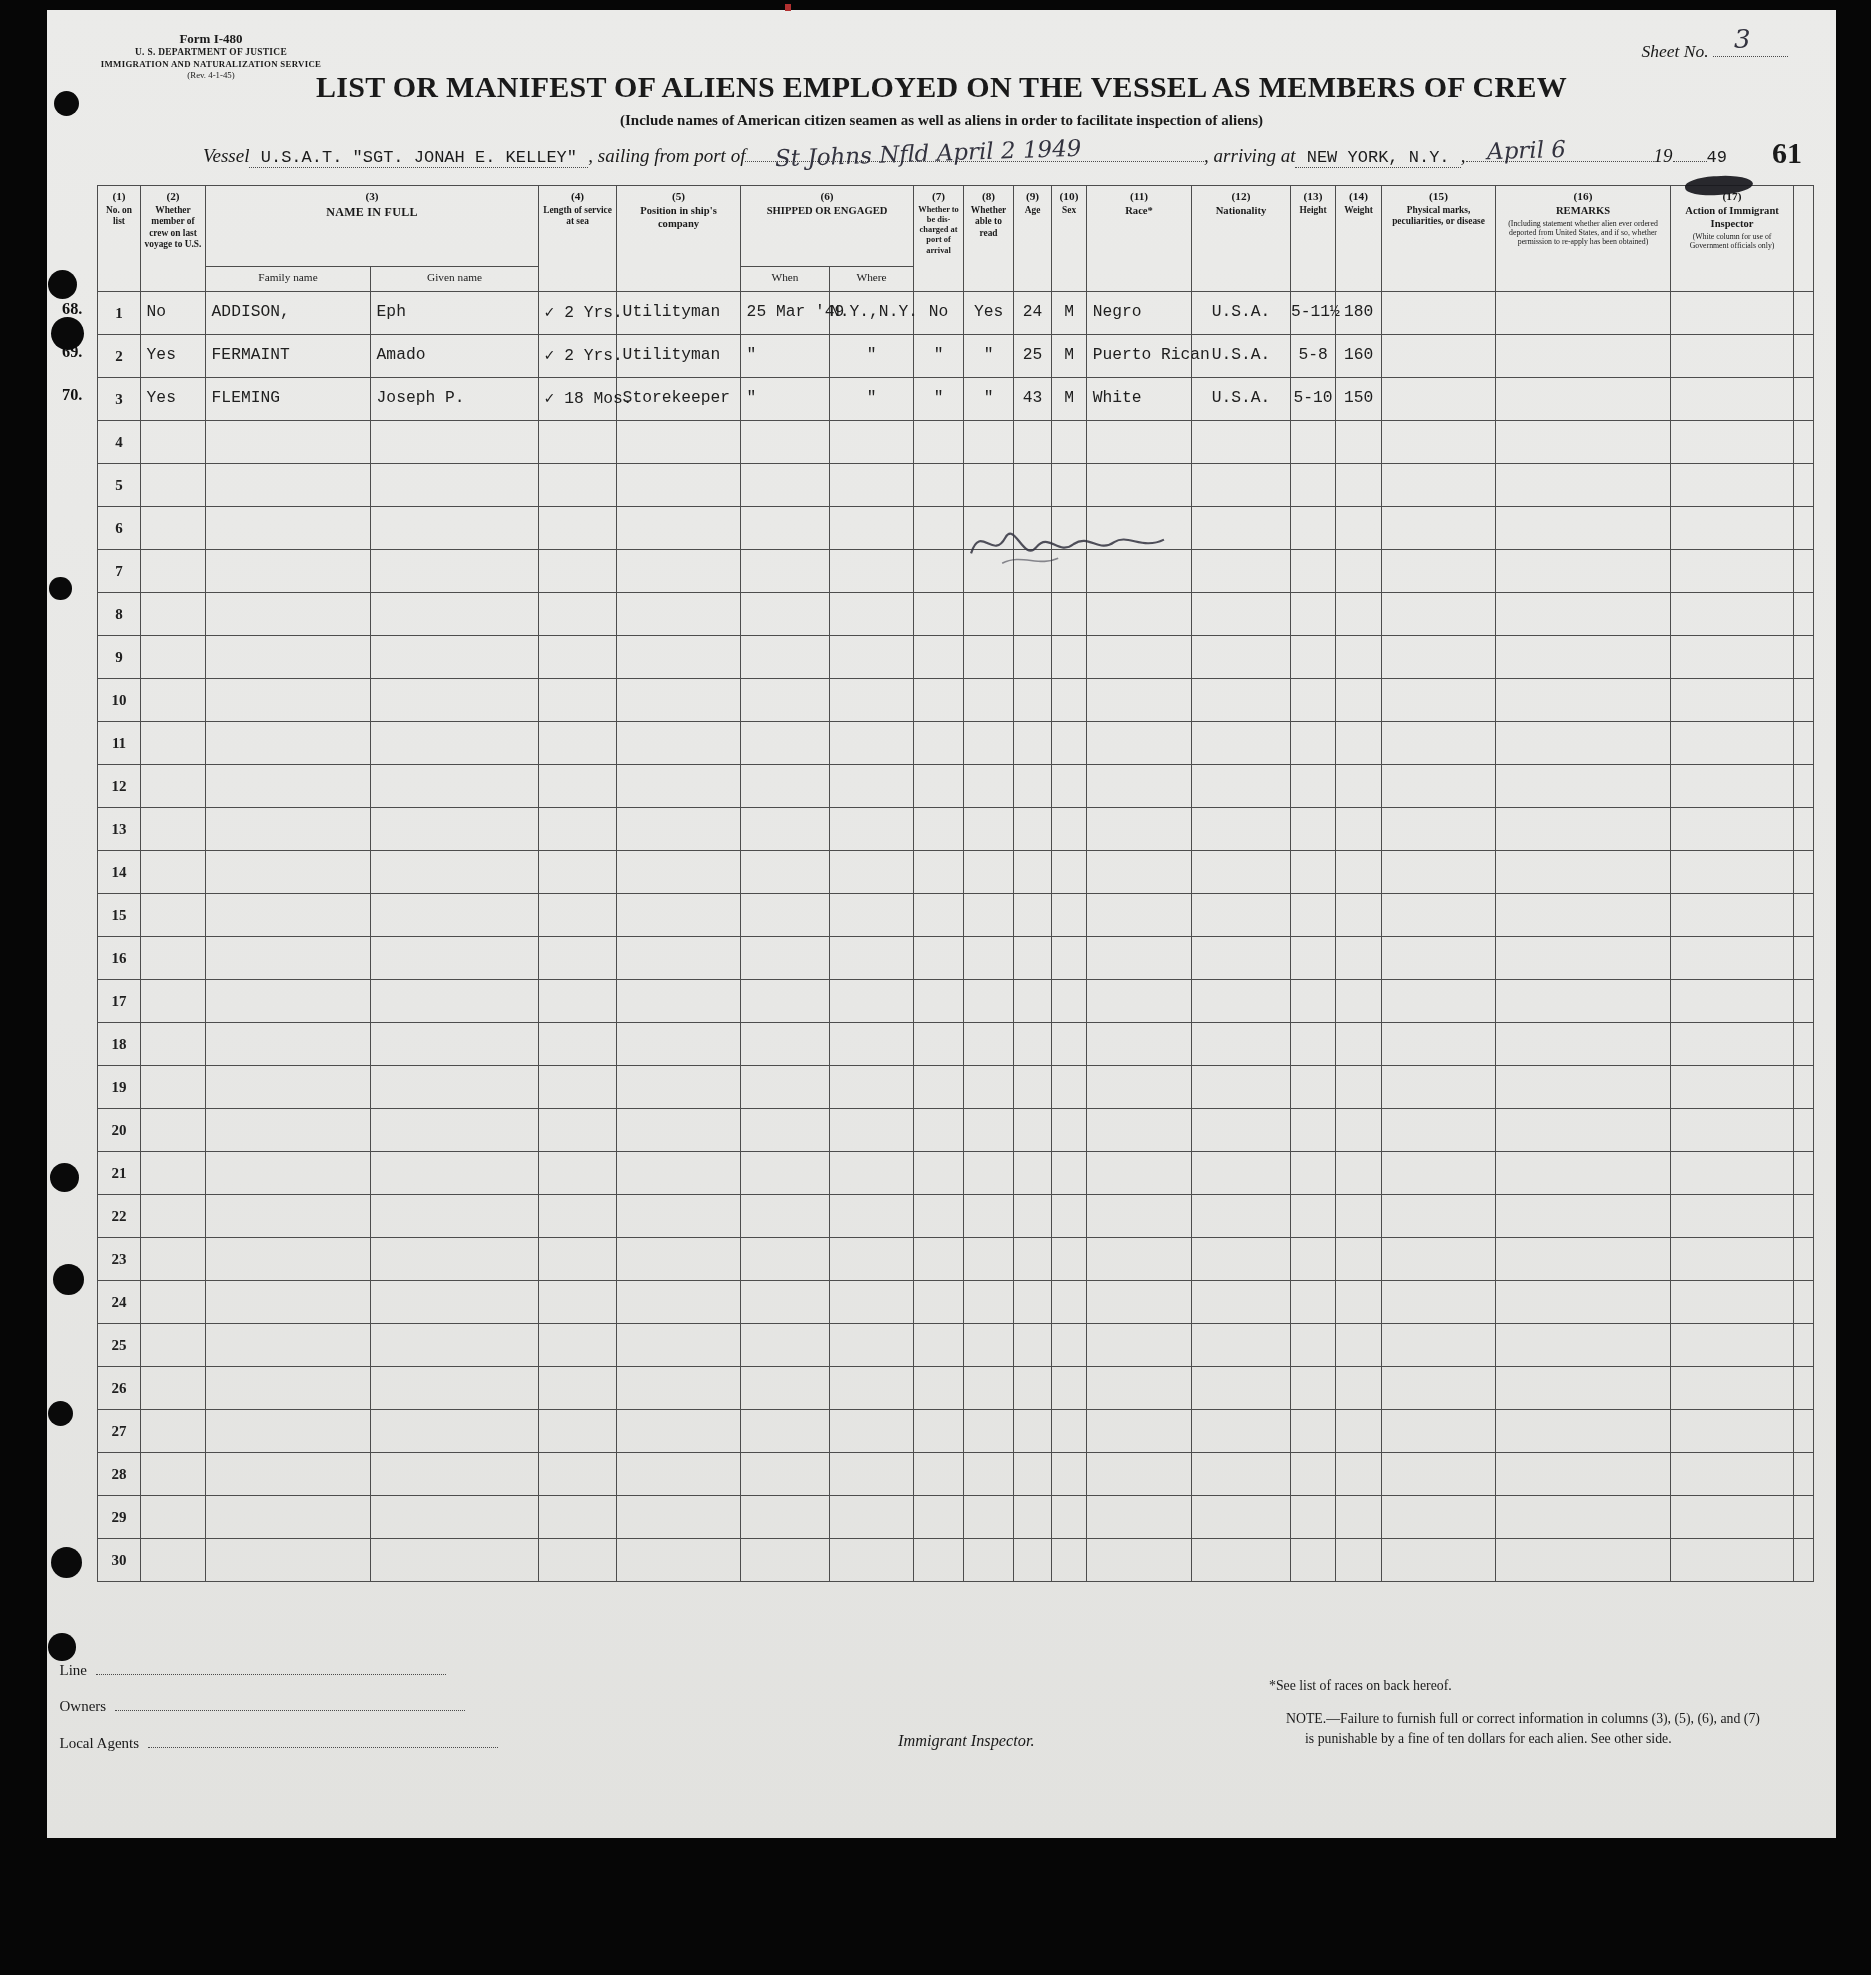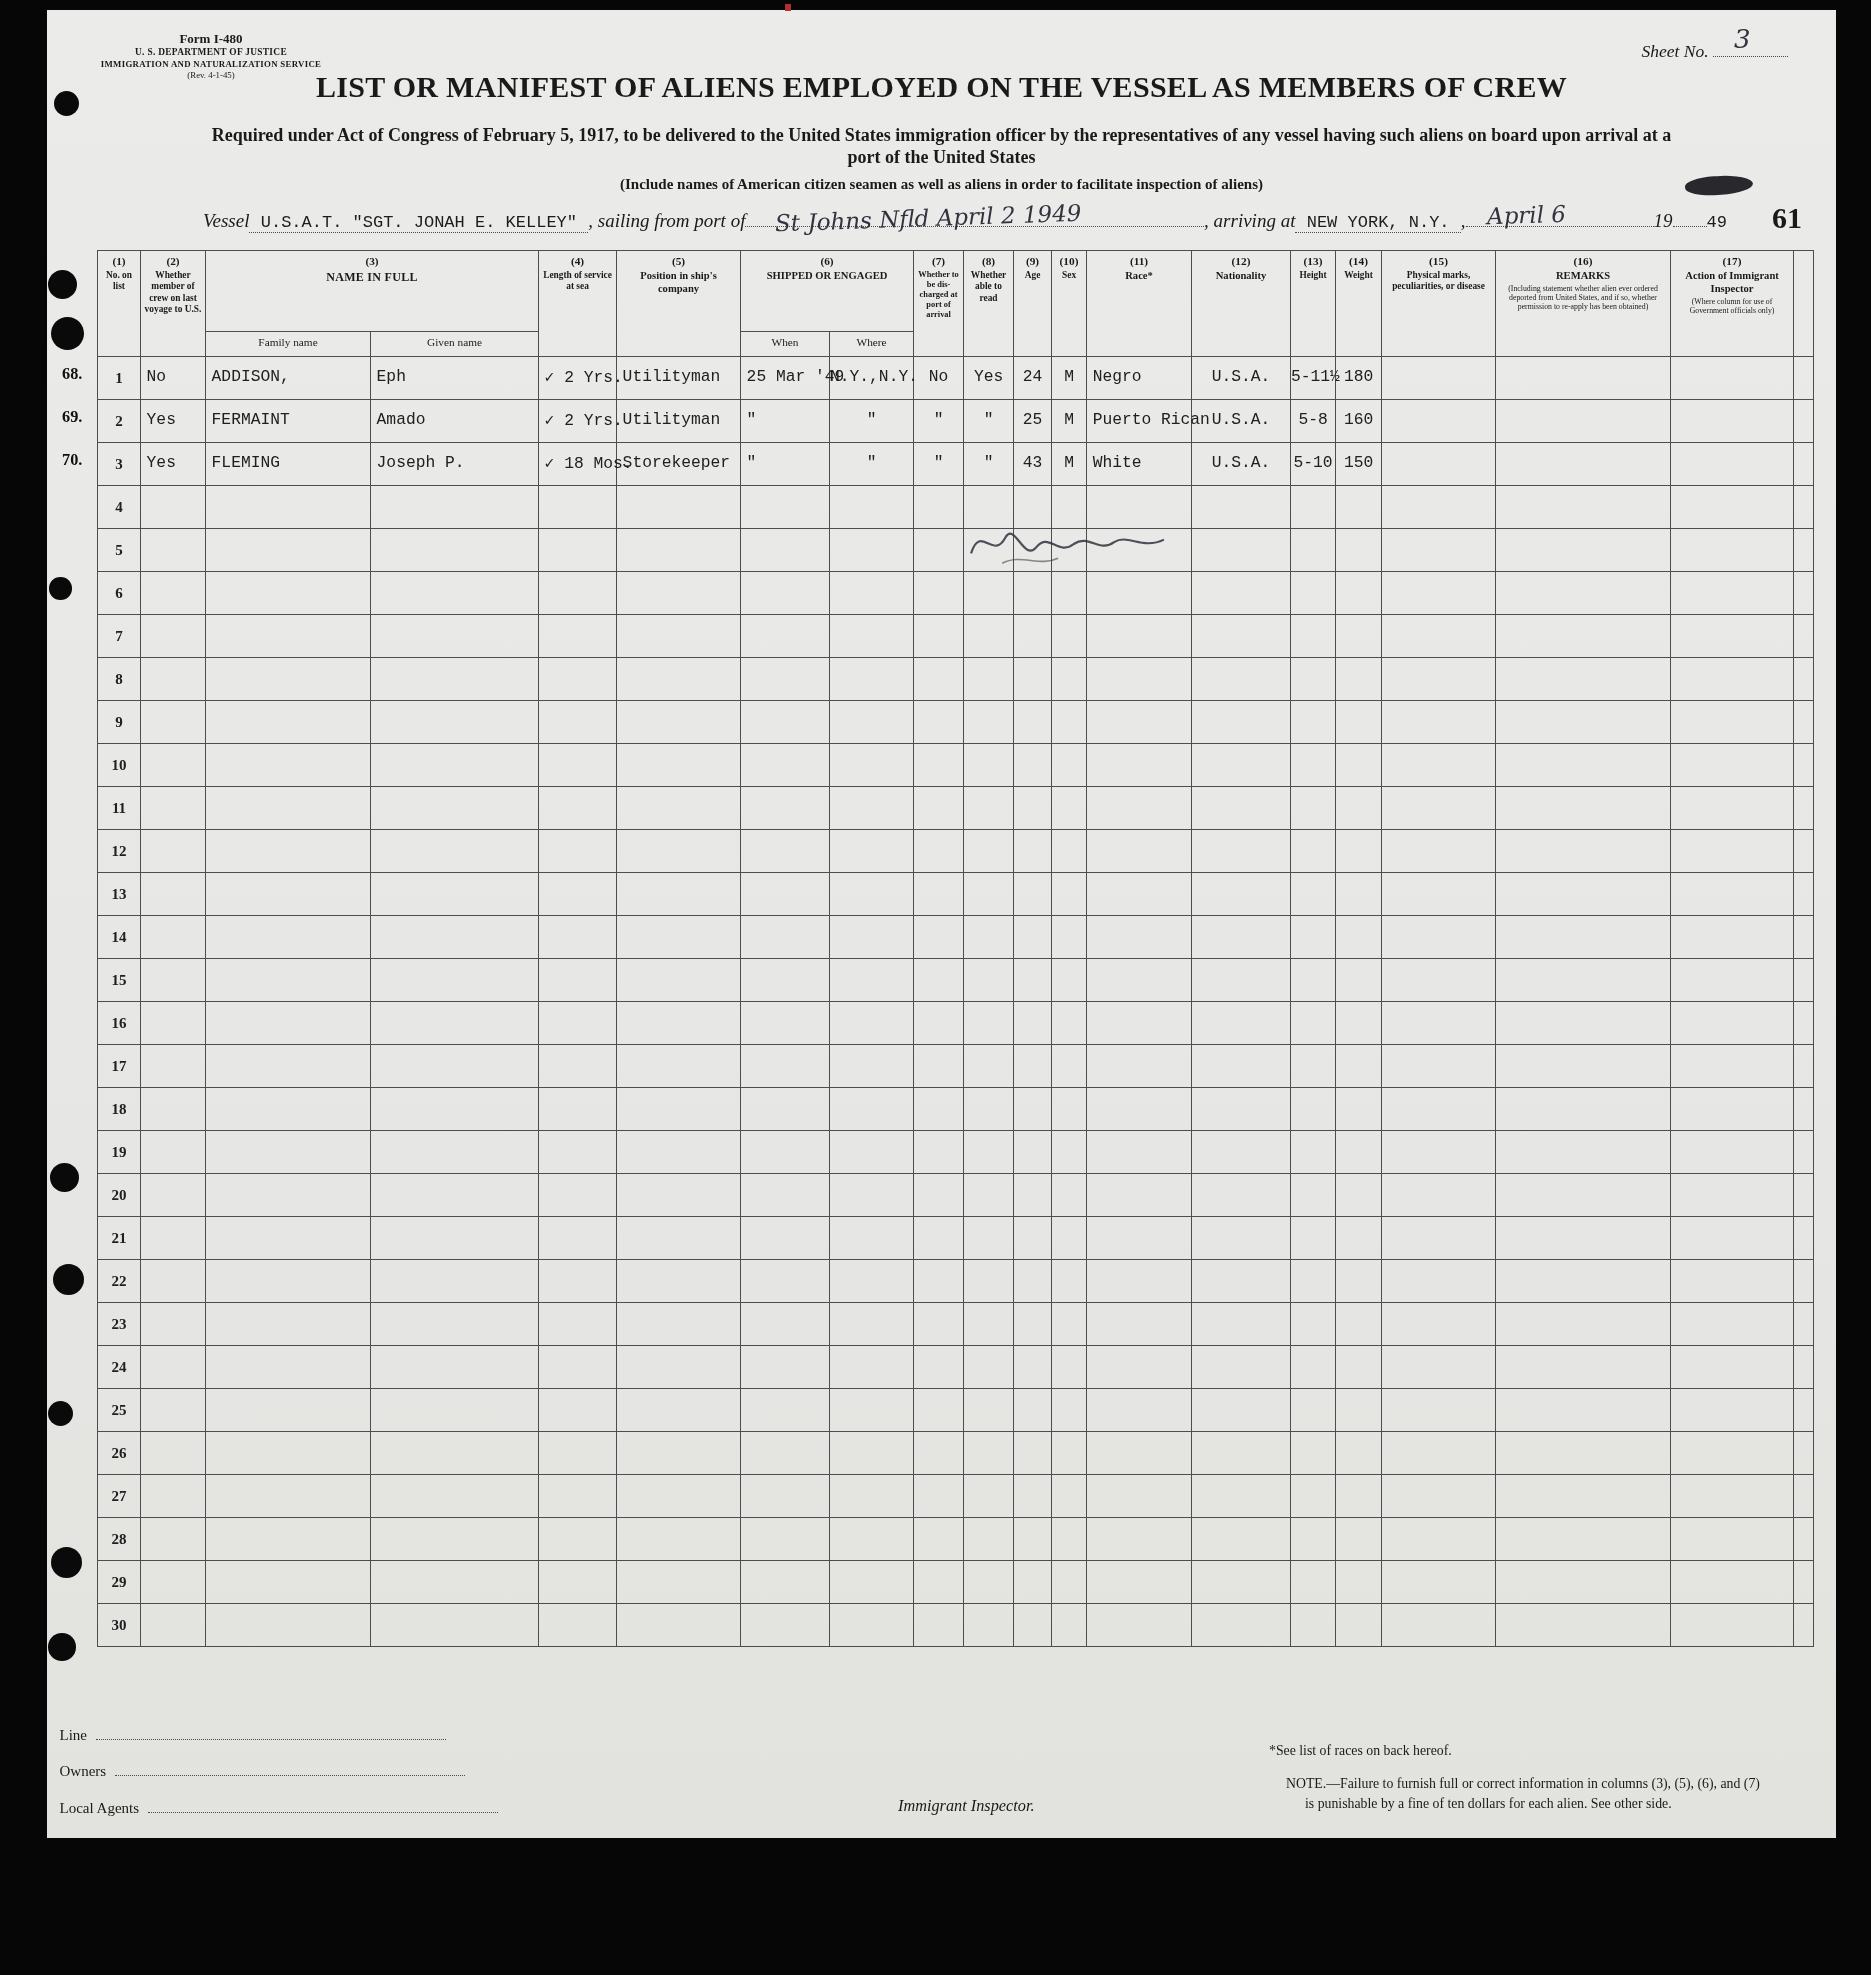--- a/index.html
+++ b/index.html
@@ -100,24 +100,20 @@
     <div class="sheet">
       <span>Sheet No.</span>
       <span class="dots">
         <span class="hw hw3">3</span>
       </span>
     </div>
 
     <div class="smudge"></div>
 
     <div class="title">LIST OR MANIFEST OF ALIENS EMPLOYED ON THE VESSEL AS MEMBERS OF CREW</div>
-    <div class="subtitle">
-      <div>Required under Act of Congress of February 5, 1917, to be delivered to the United States immigration officer by the representatives of any vessel having such aliens on board upon arrival at a</div>
-      <div>port of the United States</div>
-    </div>
     <div class="subtitle-note">(Include names of American citizen seamen as well as aliens in order to facilitate inspection of aliens)</div>
 
     <div class="vessel-row">
       <span class="v-label">Vessel</span>
       <span class="typed dotted">U.S.A.T. "SGT. JONAH E. KELLEY"</span>
       <span class="v-label">, sailing from port of</span>
       <span class="fill port-fill">
         <span class="hw hw-port">St Johns Nfld  April 2 1949</span>
       </span>
       <span class="v-label">, arriving at</span>
@@ -221,21 +217,21 @@
               <div class="hlabel sm">Physical marks, peculiarities, or disease</div>
             </th>
             <th rowspan="2">
               <div class="hnum">(16)</div>
               <div class="hlabel">REMARKS</div>
               <div class="hnote">(Including statement whether alien ever ordered deported from United States, and if so, whether permission to re-apply has been obtained)</div>
             </th>
             <th rowspan="2">
               <div class="hnum">(17)</div>
               <div class="hlabel">Action of Immigrant Inspector</div>
-              <div class="hnote">(Where column for use of Government officials only)</div>
+              <div class="hnote">(White column for use of Government officials only)</div>
             </th>
             <th rowspan="2"></th>
           </tr>
           <tr class="h2">
             <th class="subh">Family name</th>
             <th class="subh">Given name</th>
             <th class="subh">When</th>
             <th class="subh">Where</th>
           </tr>
         </thead>

